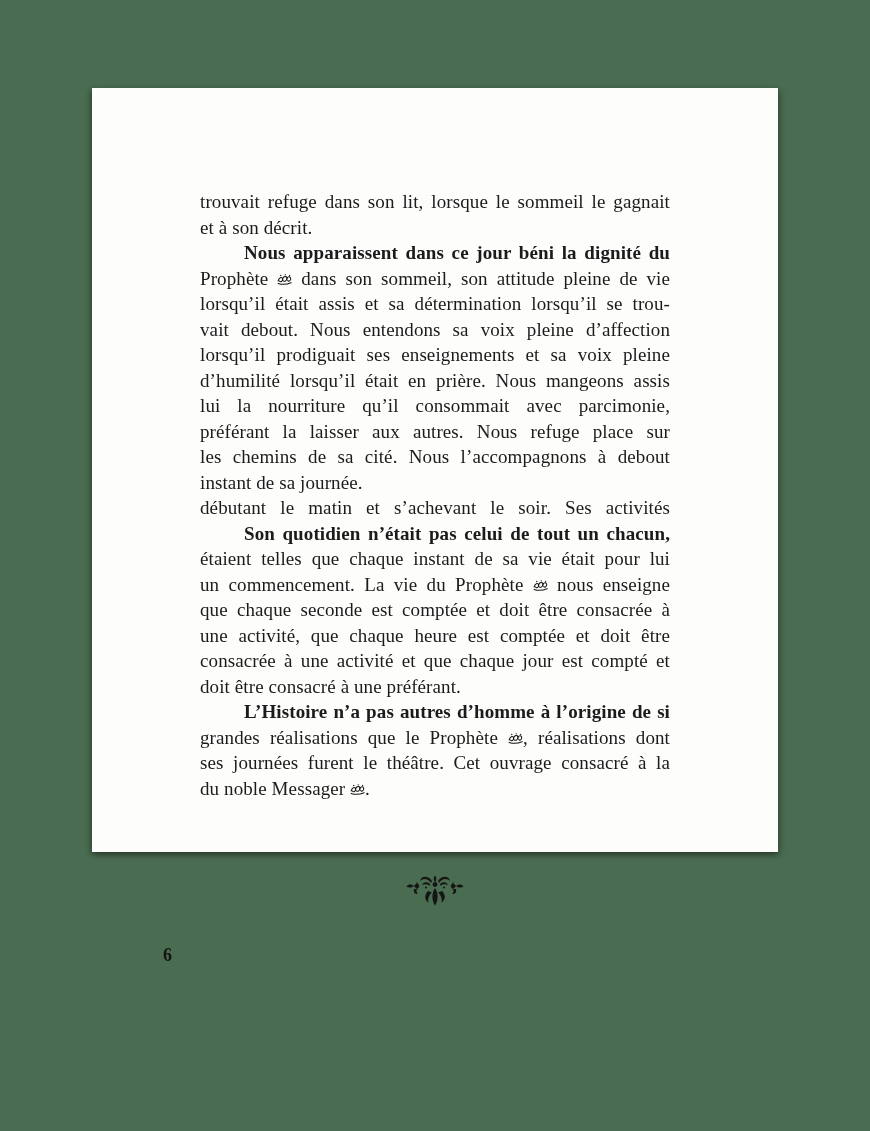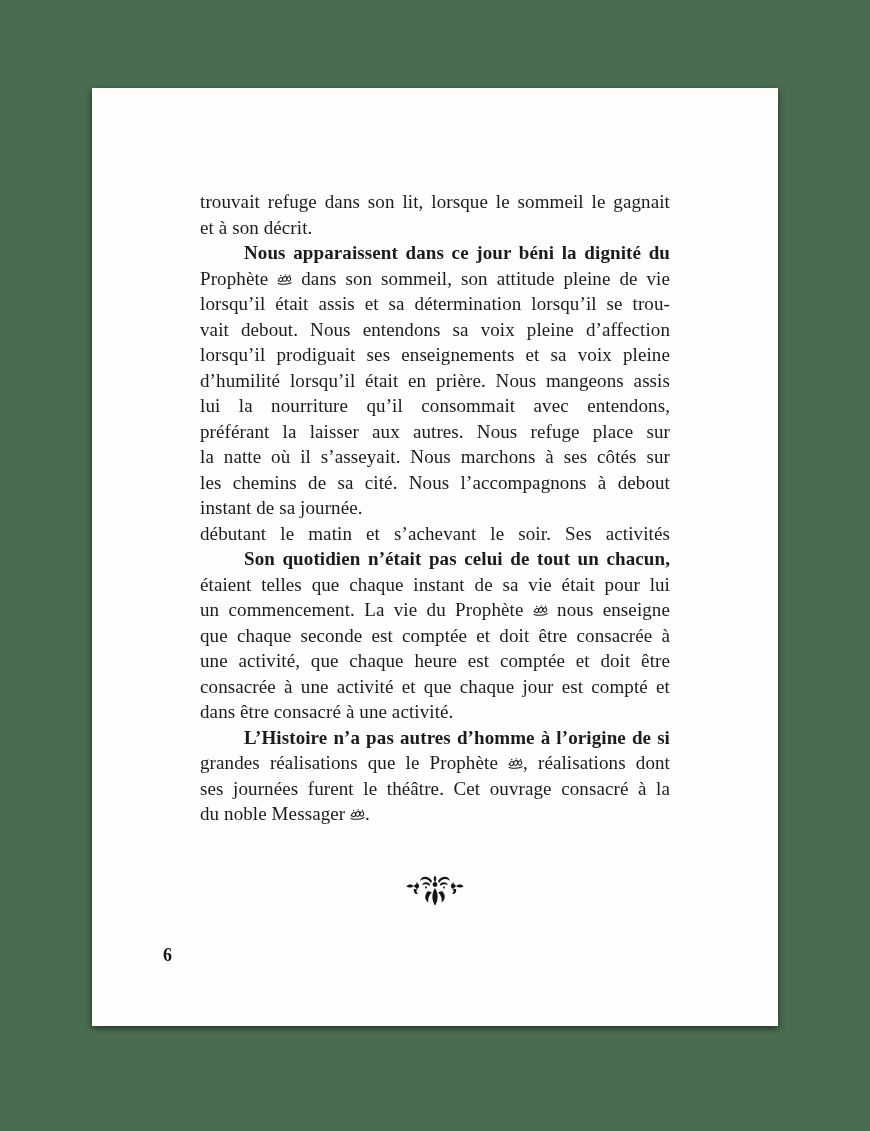--- a/index.html
+++ b/index.html
@@ -12,21 +12,21 @@
     position: relative;
     background: #4a6c50;
     overflow: hidden;
     font-family: "Liberation Serif", "DejaVu Serif", serif;
   }
   .book-page {
     position: absolute;
     left: 92px;
     top: 88px;
     width: 686px;
-    height: 938px;
+    height: 764px;
     background: #fdfdfc;
     box-shadow: -2px 2px 5px rgba(0,0,0,0.28), 2px 3px 6px rgba(0,0,0,0.28);
   }
   .text-block {
     position: absolute;
     left: 108px;
     top: 101px;
     width: 470px;
     font-size: 19px;
     line-height: 25.5px;
@@ -82,41 +82,40 @@
             <path d="M12.8 8 C14.2 2.5 19 4 18.2 8 C17.6 10.6 14.6 10.8 14.2 9"></path>
             <path d="M1.5 13.2 Q10 16 18.8 12.2"></path>
             <circle cx="5" cy="2.6" r="0.9" fill="#161616" stroke="none"></circle>
             <circle cx="11" cy="1.8" r="0.9" fill="#161616" stroke="none"></circle>
             <circle cx="16.8" cy="2.4" r="0.9" fill="#161616" stroke="none"></circle>
           </svg></span> dans son sommeil, son attitude pleine de vie</div>
       <div class="line">lorsqu’il était assis et sa détermination lorsqu’il se trou-</div>
       <div class="line">vait debout. Nous entendons sa voix pleine d’affection</div>
       <div class="line">lorsqu’il prodiguait ses enseignements et sa voix pleine</div>
       <div class="line">d’humilité lorsqu’il était en prière. Nous mangeons assis</div>
-      <div class="line">lui la nourriture qu’il consommait avec entendons,</div>
+      <div class="line">lui la nourriture qu’il consommait avec parcimonie,</div>
       <div class="line">préférant la laisser aux autres. Nous refuge place sur</div>
-      <div class="line">la natte où il s’asseyait. Nous marchons à ses côtés sur</div>
       <div class="line">les chemins de sa cité. Nous l’accompagnons à debout</div>
       <div class="line para-end">instant de sa journée.</div>
       <div class="line">débutant le matin et s’achevant le soir. Ses activités</div>
       <div class="line indent">Son quotidien n’était pas celui de tout un chacun,</div>
       <div class="line">étaient telles que chaque instant de sa vie était pour lui</div>
       <div class="line">un commencement. La vie du Prophète <span class="saw"><svg width="15" height="13" viewBox="0 0 20 16" xmlns="http://www.w3.org/2000/svg" fill="none" stroke="#161616" stroke-width="1.4" stroke-linecap="round">
             <path d="M1.5 10 C3 4.5 7.5 4 7.5 8 C7.5 10.8 4.5 11.8 3.2 10"></path>
             <path d="M7.2 9 C8 3 13 2.5 13.2 6.5 C13.3 9.5 10.5 11.3 8.5 9.8"></path>
             <path d="M12.8 8 C14.2 2.5 19 4 18.2 8 C17.6 10.6 14.6 10.8 14.2 9"></path>
             <path d="M1.5 13.2 Q10 16 18.8 12.2"></path>
             <circle cx="5" cy="2.6" r="0.9" fill="#161616" stroke="none"></circle>
             <circle cx="11" cy="1.8" r="0.9" fill="#161616" stroke="none"></circle>
             <circle cx="16.8" cy="2.4" r="0.9" fill="#161616" stroke="none"></circle>
           </svg></span> nous enseigne</div>
       <div class="line">que chaque seconde est comptée et doit être consacrée à</div>
       <div class="line">une activité, que chaque heure est comptée et doit être</div>
       <div class="line">consacrée à une activité et que chaque jour est compté et</div>
-      <div class="line para-end">dans être consacré à une activité.</div>
+      <div class="line para-end">doit être consacré à une préférant.</div>
       <div class="line indent">L’Histoire n’a pas autres d’homme à l’origine de si</div>
       <div class="line">grandes réalisations que le Prophète <span class="saw"><svg width="15" height="13" viewBox="0 0 20 16" xmlns="http://www.w3.org/2000/svg" fill="none" stroke="#161616" stroke-width="1.4" stroke-linecap="round">
             <path d="M1.5 10 C3 4.5 7.5 4 7.5 8 C7.5 10.8 4.5 11.8 3.2 10"></path>
             <path d="M7.2 9 C8 3 13 2.5 13.2 6.5 C13.3 9.5 10.5 11.3 8.5 9.8"></path>
             <path d="M12.8 8 C14.2 2.5 19 4 18.2 8 C17.6 10.6 14.6 10.8 14.2 9"></path>
             <path d="M1.5 13.2 Q10 16 18.8 12.2"></path>
             <circle cx="5" cy="2.6" r="0.9" fill="#161616" stroke="none"></circle>
             <circle cx="11" cy="1.8" r="0.9" fill="#161616" stroke="none"></circle>
             <circle cx="16.8" cy="2.4" r="0.9" fill="#161616" stroke="none"></circle>
           </svg></span>, réalisations dont</div>

